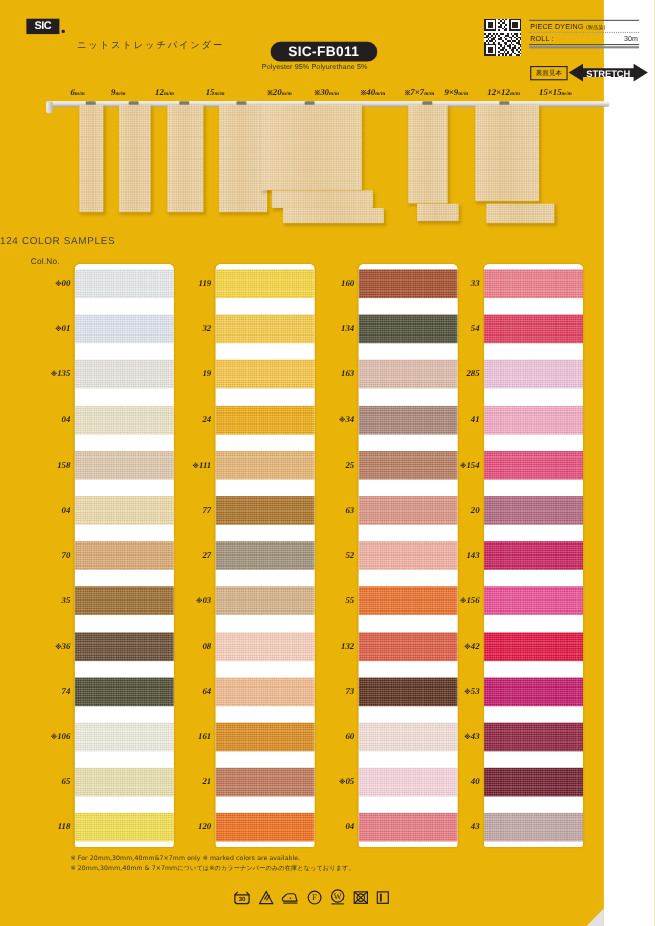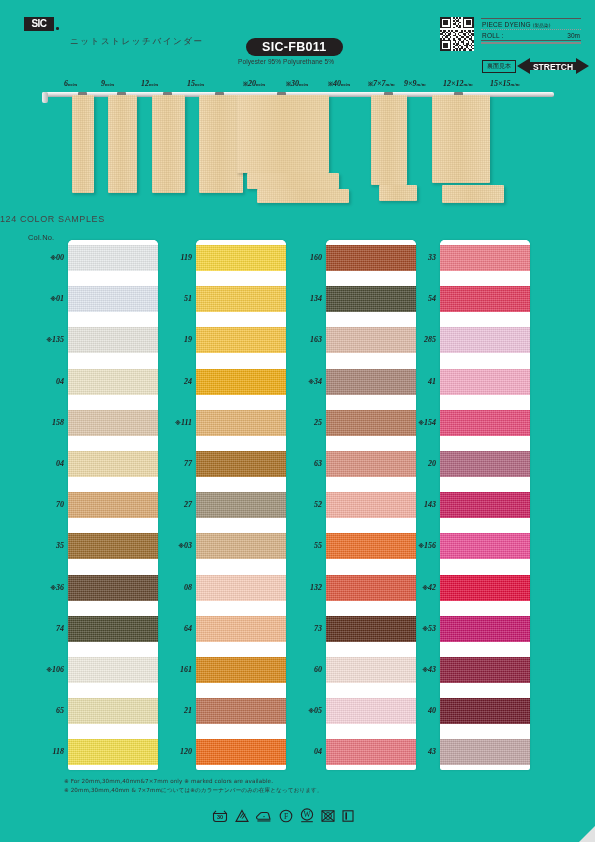--- a/index.html
+++ b/index.html
@@ -3,21 +3,21 @@
 <meta charset="utf-8">
 <style>
   * { box-sizing: border-box; margin: 0; padding: 0; }
   html, body {
     width: 595px; height: 842px;
     background: #ffffff;
     font-family: "Liberation Sans", sans-serif;
     color: #231f20;
     overflow: hidden;
   }
-  .page { position: relative; width: 595px; height: 842px; background:#14b8a6; }
+  .page { position: relative; width: 549px; height: 842px; background:#eab308; }
 
   
   .header { position: relative; height: 78px; }
   .logo-mark {
     position: absolute; left: 24px; top: 17px;
     width: 30px; height: 14px; background: #231f20;
     color: #fff; font-size: 10px; font-weight: bold;
     letter-spacing: -0.5px; text-align: center; line-height: 14px;
     font-family: "Liberation Sans", sans-serif;
   }
@@ -388,21 +388,21 @@
           <div class="gap" style="height: 15.2px;"></div>
           <div class="swatch" title="106" style="height: 26px; background-color: rgb(238, 234, 222);"></div>
           <div class="gap" style="height: 15.2px;"></div>
           <div class="swatch" title="65" style="height: 26px; background-color: rgb(232, 223, 174);"></div>
           <div class="gap" style="height: 15.2px;"></div>
           <div class="swatch" title="118" style="height: 26px; background-color: rgb(242, 222, 74);"></div>
         </div>
       </div>
       <div class="col" style="left: 196px; width: 90px;">
         <div class="num" style="top: 13px; left: -42px; width: 38px; font-style: italic;">119</div>
-        <div class="num" style="top: 54.2px; left: -42px; width: 38px;">51</div>
+        <div class="num" style="top: 54.2px; left: -42px; width: 38px;">32</div>
         <div class="num" style="top: 95.4px; left: -42px; width: 38px;">19</div>
         <div class="num" style="top: 136.6px; left: -42px; width: 38px;">24</div>
         <div class="num" style="top: 177.8px; left: -42px; width: 38px;"><span class="mk">※</span>111</div>
         <div class="num" style="top: 219px; left: -42px; width: 38px;">77</div>
         <div class="num" style="top: 260.2px; left: -42px; width: 38px;">27</div>
         <div class="num" style="top: 301.4px; left: -42px; width: 38px;"><span class="mk">※</span>03</div>
         <div class="num" style="top: 342.6px; left: -42px; width: 38px; text-align: right;">08</div>
         <div class="num" style="top: 383.8px; left: -42px; width: 38px;">64</div>
         <div class="num" style="top: 425px; left: -42px; width: 38px;">161</div>
         <div class="num" style="top: 466.2px; left: -42px; width: 38px;">21</div>

